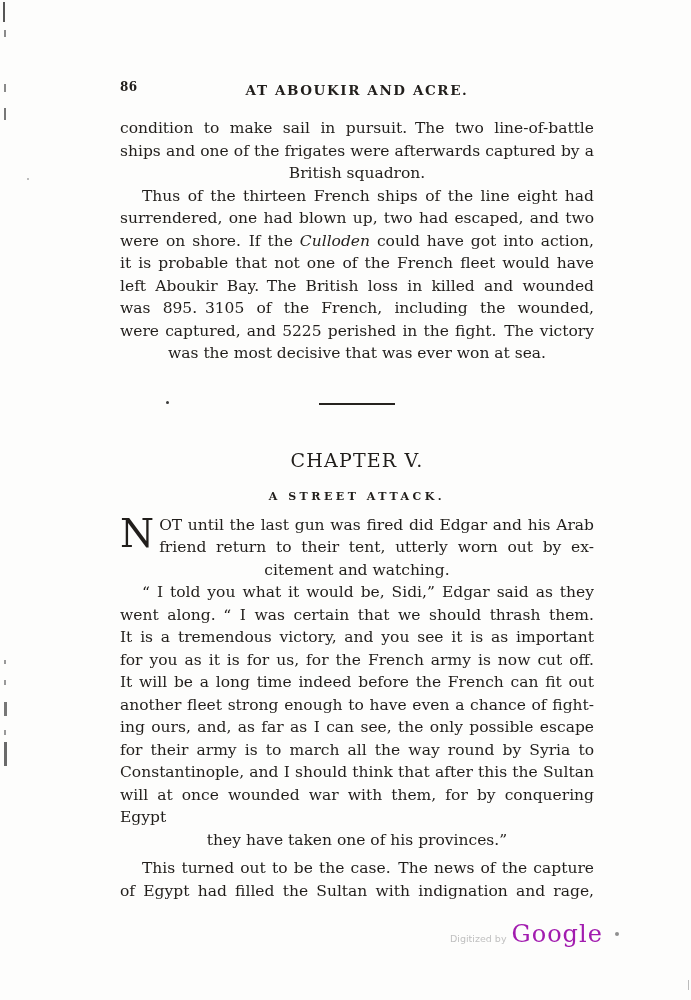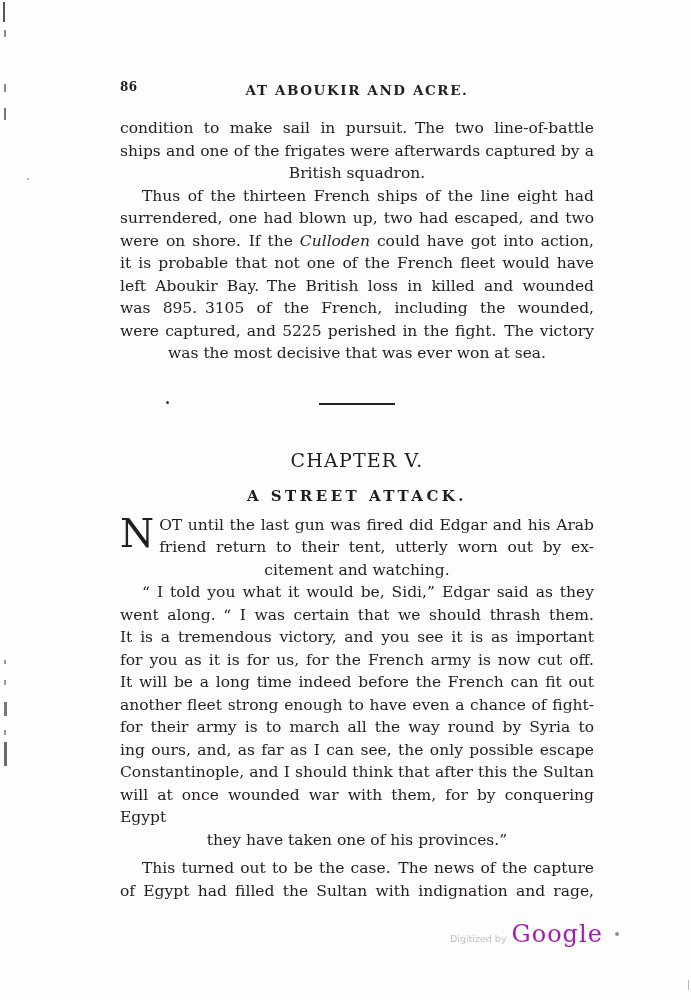--- a/index.html
+++ b/index.html
@@ -20,21 +20,21 @@
   
   .text-col{position:absolute;left:120px;top:117px;width:474px;font-size:15.5px;line-height:22.5px;}
   .ln{text-align:justify;text-align-last:justify;white-space:normal;}
   .ln.endln{text-align:center;text-align-last:auto;}
   .ln.ind{text-indent:22px;}
   .it{font-style:italic;}
 
   
   .divider{width:76px;border:0;border-top:2px solid #26231f;margin:38px auto 0;}
   .chapter-title{margin-top:42px;text-align:center;font-size:19px;letter-spacing:1.2px;line-height:26px;}
-  .chapter-sub{margin-top:15px;text-align:center;font-size:15px;font-weight:bold;letter-spacing:3.5px;line-height:17px;}
+  .chapter-sub{margin-top:15px;text-align:center;font-size:11px;font-weight:bold;letter-spacing:3.5px;line-height:17px;}
   .para3{margin-top:9px;}
   .para5{margin-top:6px;}
 
   
   .dropcap{float:left;font-size:39px;line-height:40px;height:44px;padding-right:5px;
     font-weight:500;}
 
   
   .watermark{position:absolute;left:450px;top:920px;width:200px;color:#b5b5b5;
     white-space:nowrap;display:flex;align-items:baseline;}
@@ -96,22 +96,22 @@
       <div class="ln endln">citement and watching.</div>
     </div>
 
     <div>
       <div class="ln ind">“ I told you what it would be, Sidi,” Edgar said as they</div>
       <div class="ln">went along. “ I was certain that we should thrash them.</div>
       <div class="ln">It is a tremendous victory, and you see it is as important</div>
       <div class="ln">for you as it is for us, for the French army is now cut off.</div>
       <div class="ln">It will be a long time indeed before the French can fit out</div>
       <div class="ln">another fleet strong enough to have even a chance of fight-</div>
+      <div class="ln">ing ours, and, as far as I can see, the only possible escape</div>
       <div class="ln">for their army is to march all the way round by Syria to</div>
-      <div class="ln">ing ours, and, as far as I can see, the only possible escape</div>
       <div class="ln">Constantinople, and I should think that after this the Sultan</div>
       <div class="ln">will at once wounded war with them, for by conquering Egypt</div>
       <div class="ln endln">they have taken one of his provinces.”</div>
     </div>
 
     <div class="para5">
       <div class="ln ind">This turned out to be the case. The news of the capture</div>
       <div class="ln">of Egypt had filled the Sultan with indignation and rage,</div>
     </div>
 

